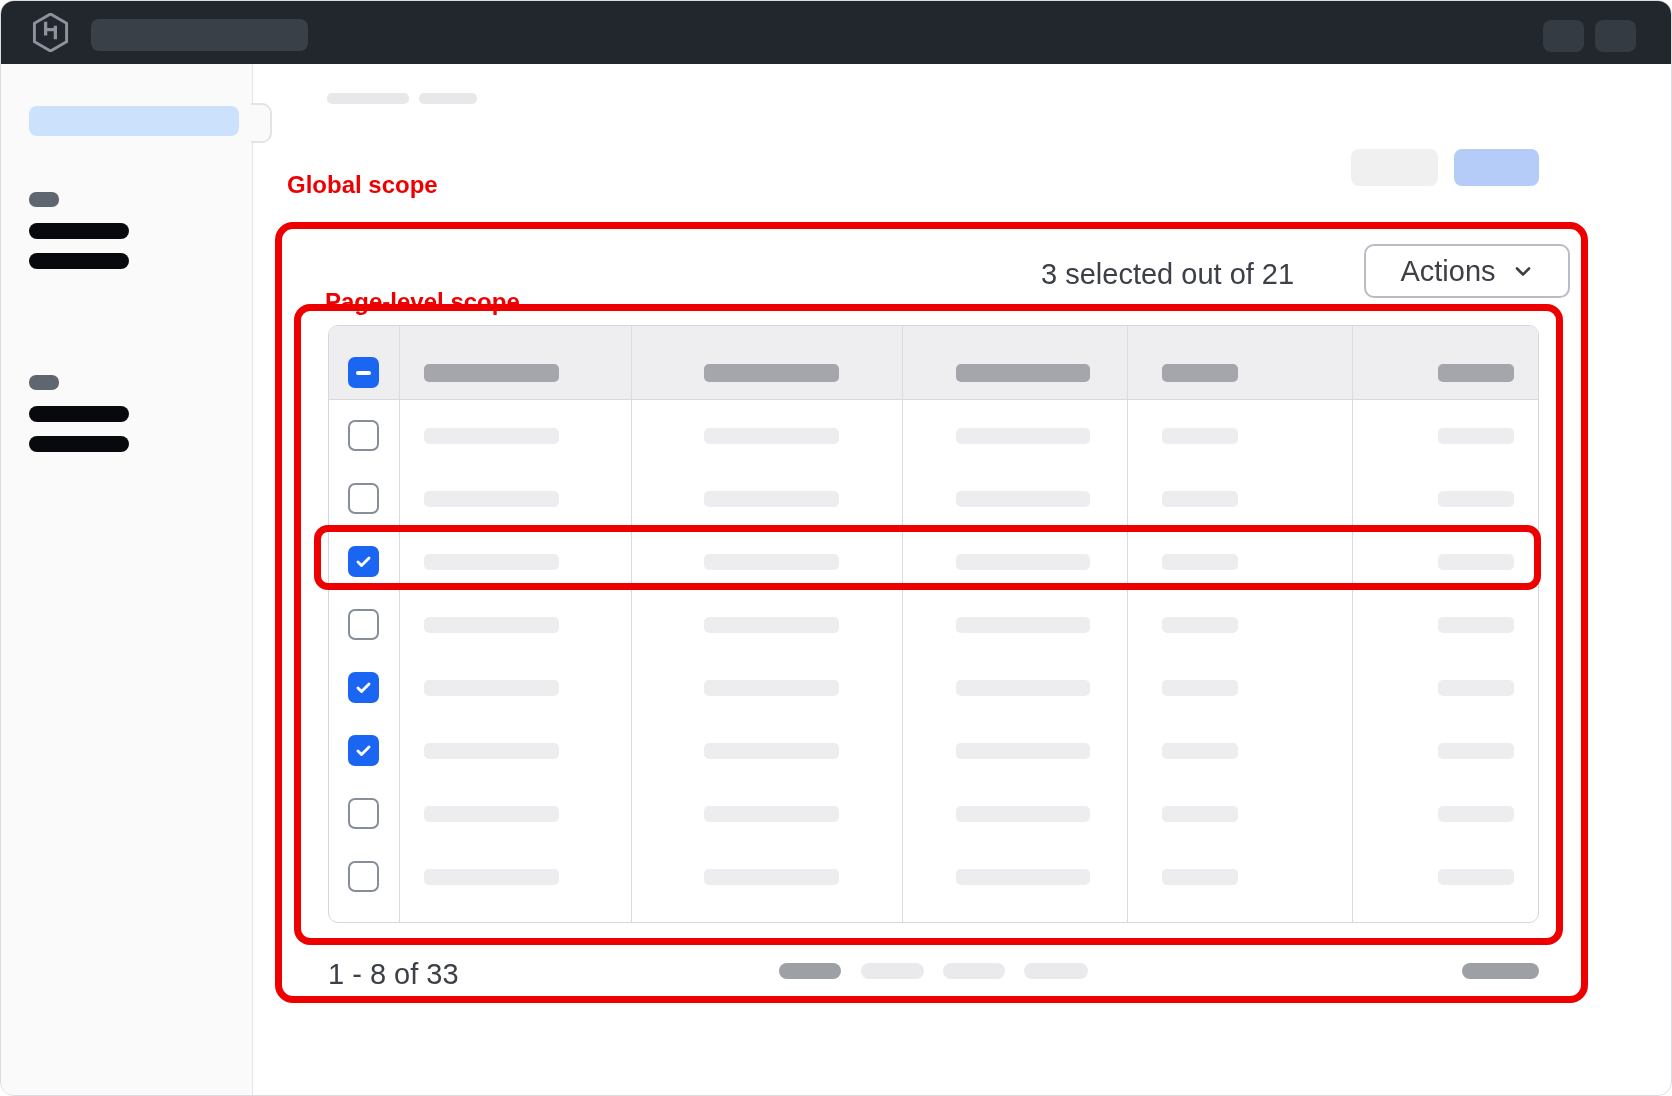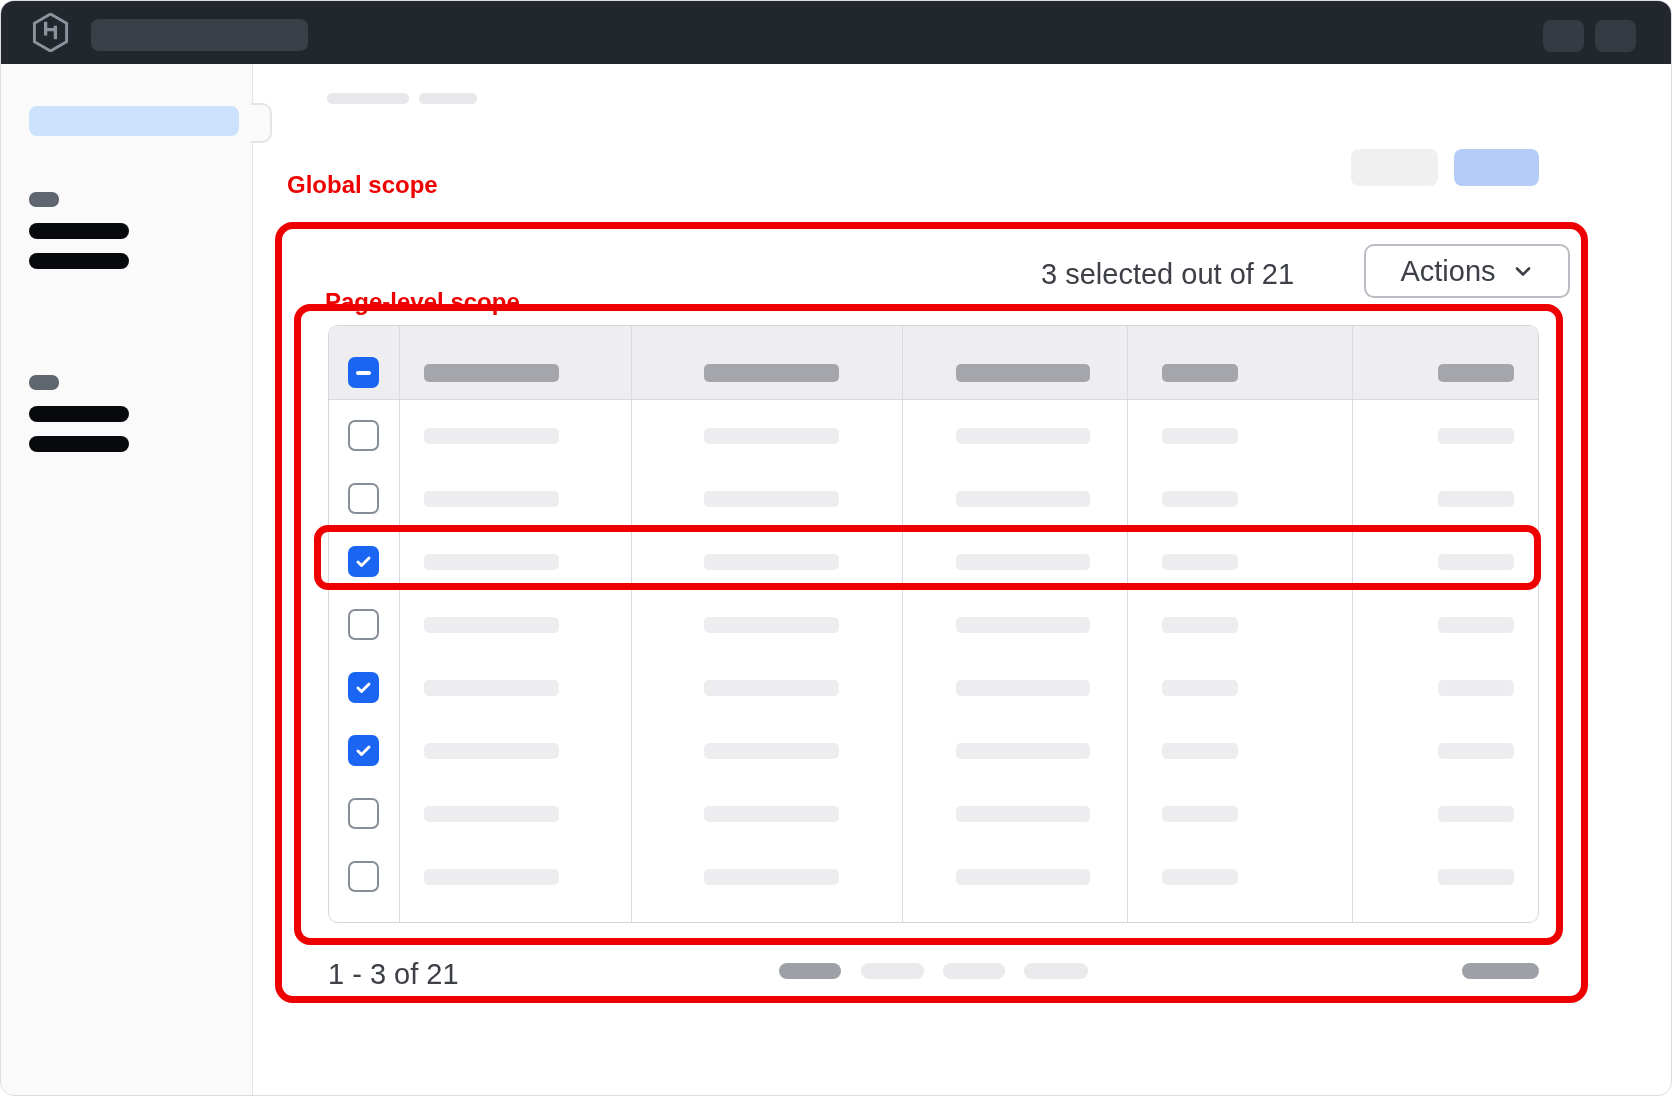--- a/index.html
+++ b/index.html
@@ -201,20 +201,20 @@
     <div class="vline" style="left:302px;"></div>
     <div class="vline" style="left:573px;"></div>
     <div class="vline" style="left:798px;"></div>
     <div class="vline" style="left:1023px;"></div>
   </div>
 
   <div class="ann-box box-global"></div>
   <div class="ann-box box-page"></div>
   <div class="ann-box box-row"></div>
 
-  <div class="range">1 - 3 of 21</div>
+  <div class="range">1 - 8 of 33</div>
   <div class="pill dark p1"></div>
   <div class="pill p2"></div>
   <div class="pill p3"></div>
   <div class="pill p4"></div>
   <div class="pill dark pps"></div>
 
 </div>
 
 </body></html>

